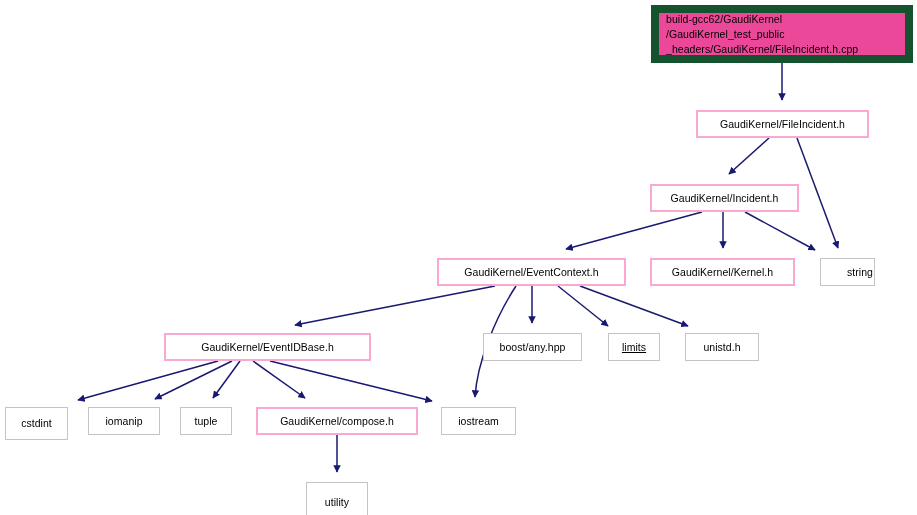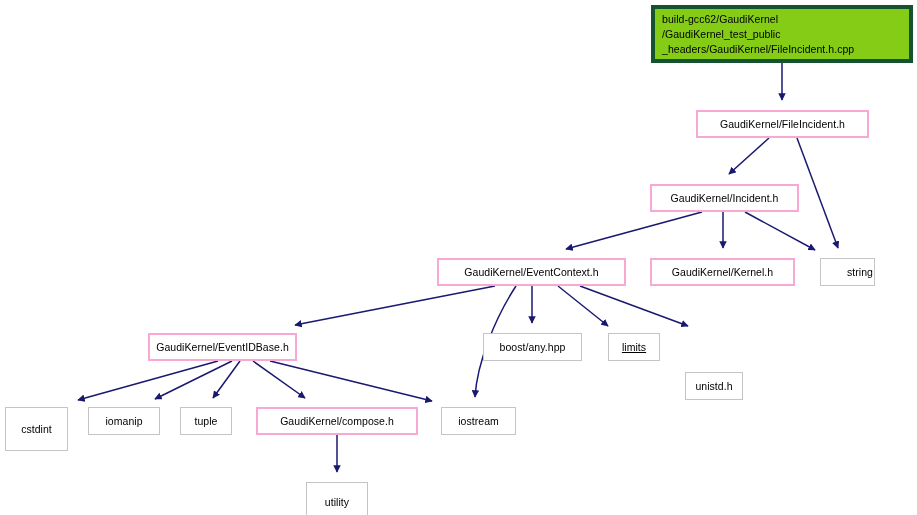--- a/index.html
+++ b/index.html
@@ -39,22 +39,22 @@
     font-size: 10.5px;
     line-height: 13px;
     color: #000000;
     white-space: pre;
     letter-spacing: 0.05px;
   }
   .node.strong {
     border: 2px solid #f9a8d4;
   }
   .node.root {
-    background: #84cc16;
-    border: 4px solid #14532d;
+    background: #ec4899;
+    border: 8px solid #14532d;
     justify-content: flex-start;
     text-align: left;
     padding: 16px 7px;
     line-height: 15px;
   }
   .node-label {
     display: block;
     white-space: pre-line;
   }
 </style>
@@ -90,24 +90,24 @@
   </svg>
   <div id="nodes-group">
       <div class="node root" style="left: 651px; top: 5px; width: 262px; height: 58px;"><span class="node-label">build-gcc62/GaudiKernel
 /GaudiKernel_test_public
 _headers/GaudiKernel/FileIncident.h.cpp</span></div>
       <div class="node strong" style="left: 696px; top: 110px; width: 173px; height: 28px;"><span class="node-label">GaudiKernel/FileIncident.h</span></div>
       <div class="node strong" style="left: 650px; top: 184px; width: 149px; height: 28px;"><span class="node-label">GaudiKernel/Incident.h</span></div>
       <div class="node strong" style="left: 437px; top: 258px; width: 189px; height: 28px;"><span class="node-label">GaudiKernel/EventContext.h</span></div>
       <div class="node strong" style="left: 650px; top: 258px; width: 145px; height: 28px;"><span class="node-label">GaudiKernel/Kernel.h</span></div>
       <div class="node weak" style="left: 820px; top: 258px; width: 55px; height: 28px; padding-left: 25px;"><span class="node-label">string</span></div>
-      <div class="node strong" style="left: 148px; top: 333px; width: 149px; height: 28px;"><span class="node-label">GaudiKernel/EventIDBase.h</span></div>
+      <div class="node strong" style="left: 164px; top: 333px; width: 207px; height: 28px;"><span class="node-label">GaudiKernel/EventIDBase.h</span></div>
       <div class="node weak" style="left: 483px; top: 333px; width: 99px; height: 28px;"><span class="node-label">boost/any.hpp</span></div>
       <div class="node weak" style="left: 608px; top: 333px; width: 52px; height: 28px; text-decoration: underline;"><span class="node-label">limits</span></div>
-      <div class="node weak" style="left: 685px; top: 333px; width: 58px; height: 28px; margin-top: 39px;"><span class="node-label">unistd.h</span></div>
-      <div class="node weak" style="left: 5px; top: 407px; width: 63px; height: 44px;"><span class="node-label">cstdint</span></div>
+      <div class="node weak" style="left: 685px; top: 333px; width: 74px; height: 28px;"><span class="node-label">unistd.h</span></div>
+      <div class="node weak" style="left: 5px; top: 407px; width: 63px; height: 33px;"><span class="node-label">cstdint</span></div>
       <div class="node weak" style="left: 88px; top: 407px; width: 72px; height: 28px;"><span class="node-label">iomanip</span></div>
       <div class="node weak" style="left: 180px; top: 407px; width: 52px; height: 28px;"><span class="node-label">tuple</span></div>
       <div class="node strong" style="left: 256px; top: 407px; width: 162px; height: 28px;"><span class="node-label">GaudiKernel/compose.h</span></div>
       <div class="node weak" style="left: 441px; top: 407px; width: 75px; height: 28px;"><span class="node-label">iostream</span></div>
       <div class="node weak" style="left: 306px; top: 482px; width: 62px; height: 40px;"><span class="node-label">utility</span></div>
     </div>
 </div>
 
 </body></html>

